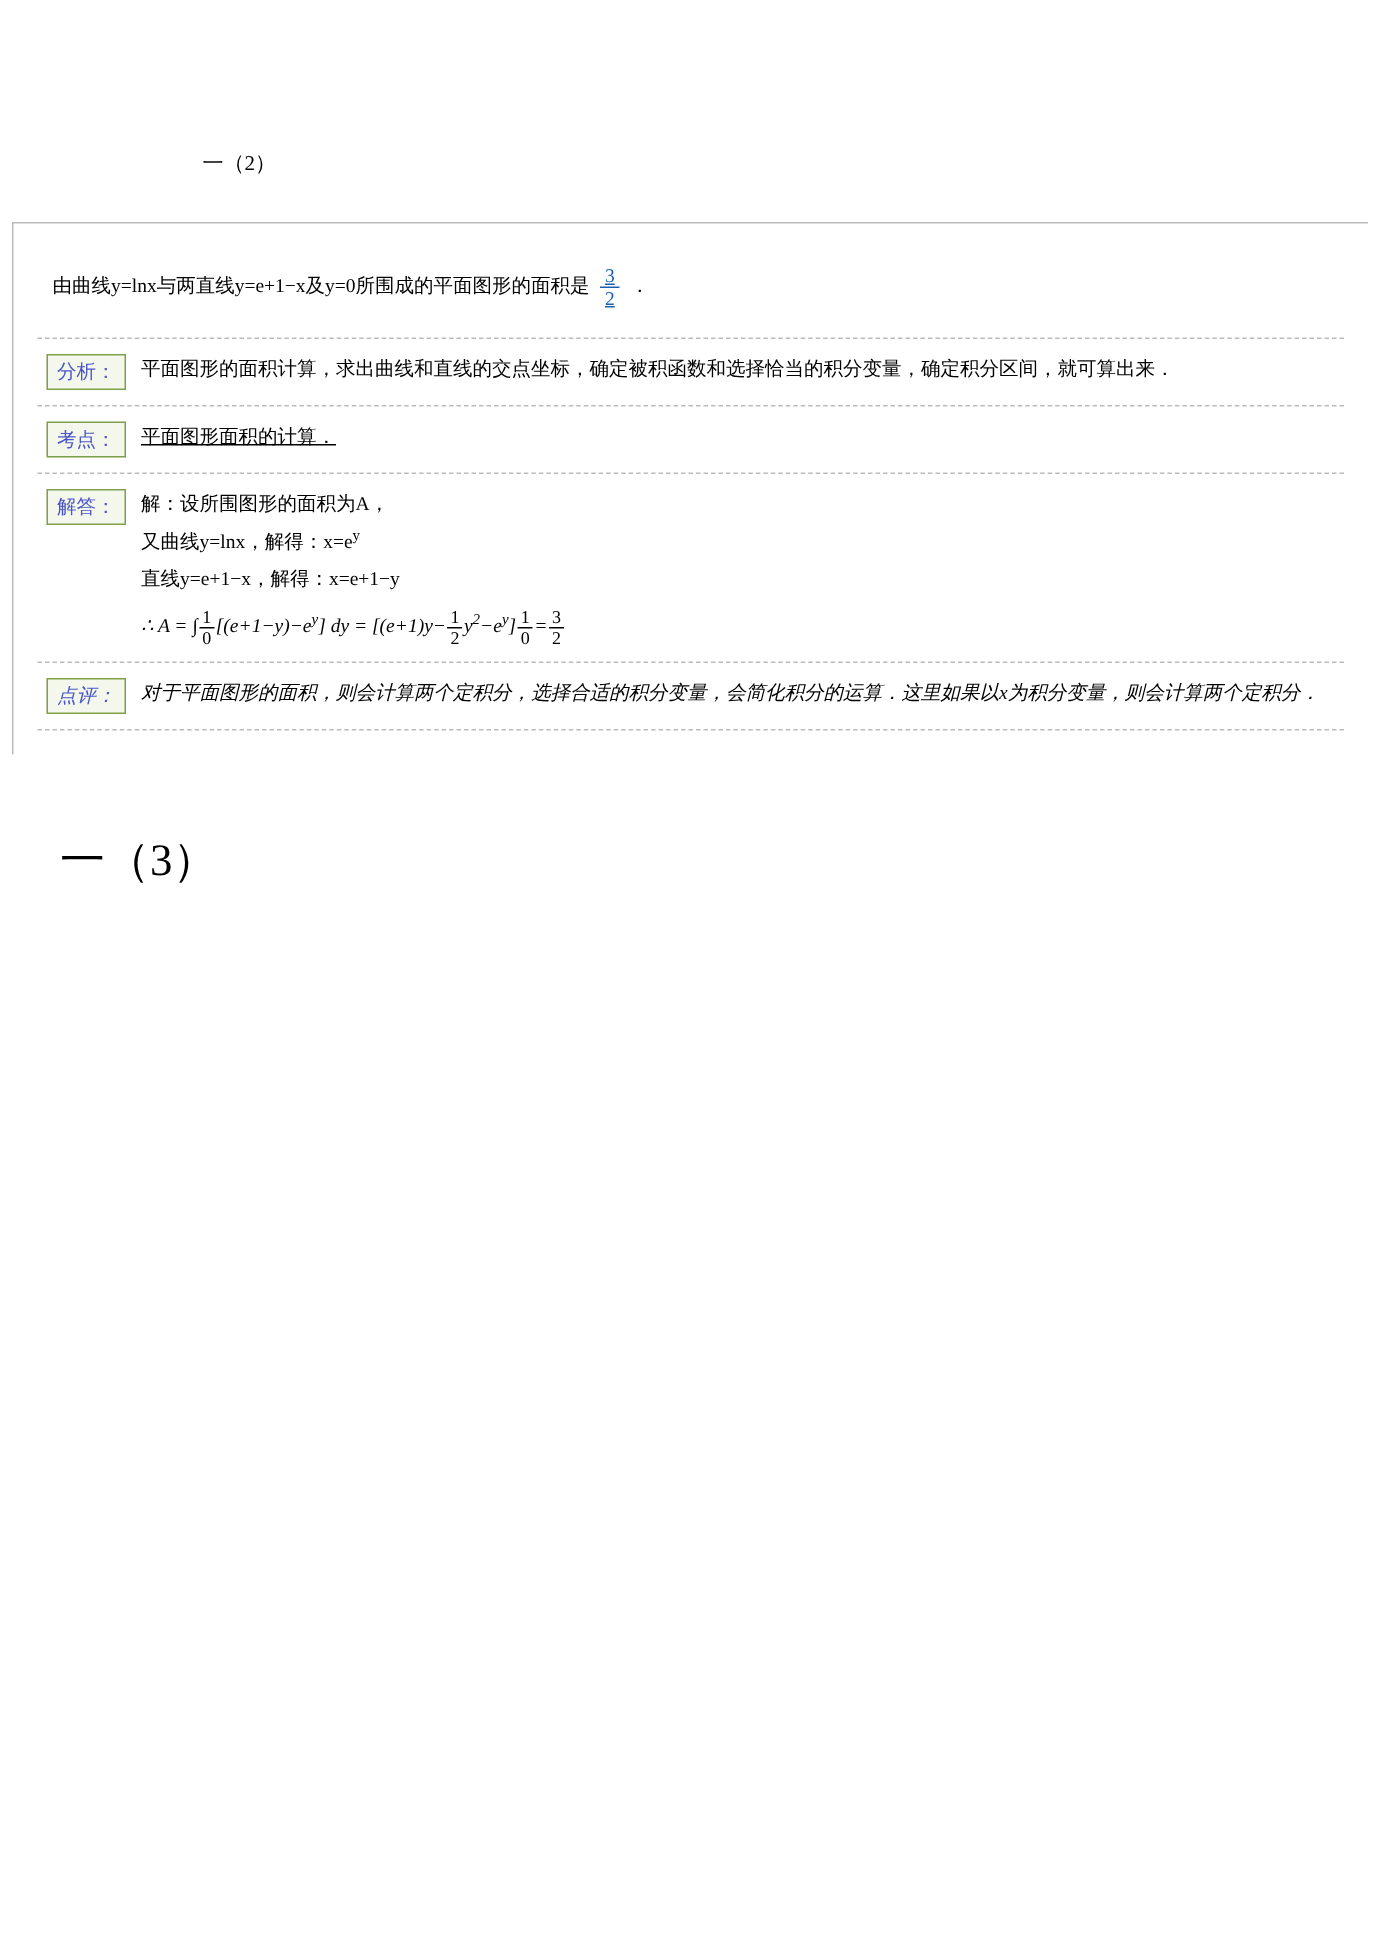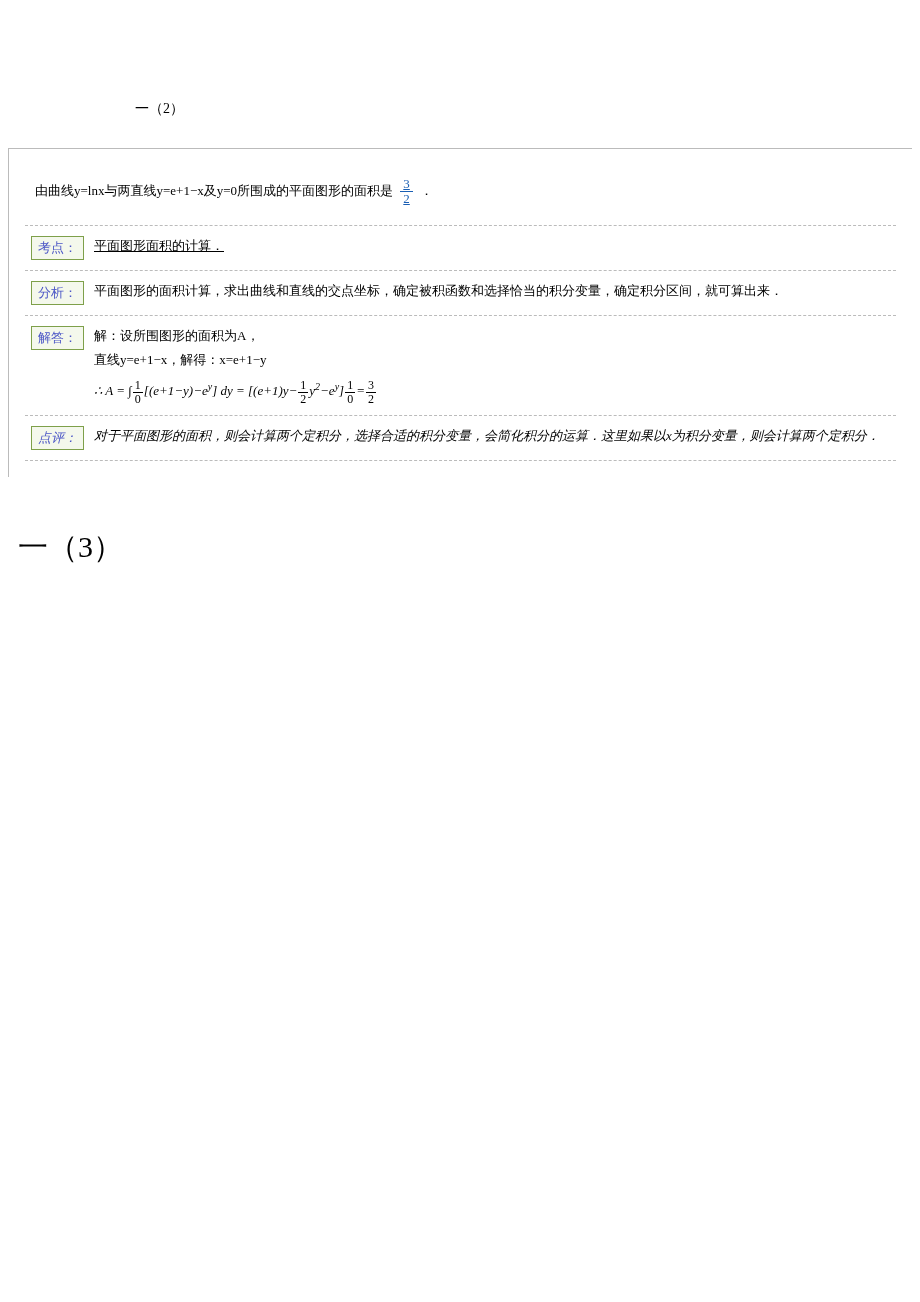--- a/index.html
+++ b/index.html
@@ -16,21 +16,21 @@
     font-family: "SimSun", serif;
     margin: 40px 0 30px 40px;
   }
   .heading.first {
     margin-top: 100px;
     margin-left: 135px;
     font-size: 14px;
   }
   .heading.second {
     margin-top: 50px;
-    margin-left: 18px;
+    margin-left: 40px;
     font-size: 30px;
   }
   .box {
     margin: 20px 8px 10px 8px;
     border-top: 1px solid #bbb;
     border-left: 1px solid #bbb;
     padding: 16px;
   }
   .question-row {
     padding: 12px 10px 18px 10px;
@@ -123,35 +123,38 @@
   <div class="question-row">
     <span>由曲线y=lnx与两直线y=e+1−x及y=0所围成的平面图形的面积是</span>
     <span class="frac u">
       <span class="num">3</span>
       <span class="den">2</span>
     </span>
     <span>．</span>
   </div>
 
   <div class="section-row">
+    <div class="tag">分析：</div>
+    <div class="content">平面图形的面积计算，求出曲线和直线的交点坐标，确定被积函数和选择恰当的积分变量，确定积分区间，就可算出来．</div>
+  </div>
+
+  <div class="section-row">
     <div class="tag">考点：</div>
     <div class="content">
       <span class="u">平面图形面积的计算．</span>
     </div>
   </div>
 
   <div class="section-row">
-    <div class="tag">分析：</div>
-    <div class="content">平面图形的面积计算，求出曲线和直线的交点坐标，确定被积函数和选择恰当的积分变量，确定积分区间，就可算出来．</div>
-  </div>
-
-  <div class="section-row">
     <div class="tag">解答：</div>
     <div class="content">
       <div>解：设所围图形的面积为A，</div>
+      <div>
+        <span>又曲线y=lnx，解得：x=e</span><sup>y</sup>
+      </div>
       <div>直线y=e+1−x，解得：x=e+1−y</div>
       <div class="math-block">
         <span>∴ A = ∫</span><span class="frac2"><span class="nu">1</span><span class="de">0</span></span><span>[(e+1−y)−e</span><sup>y</sup><span>] dy = [(e+1)y−</span><span class="frac2"><span class="nu">1</span><span class="de">2</span></span><span>y</span><sup>2</sup><span>−e</span><sup>y</sup><span>]</span><span class="frac2"><span class="nu">1</span><span class="de">0</span></span><span>=</span><span class="frac2"><span class="nu">3</span><span class="de">2</span></span>
       </div>
     </div>
   </div>
 
   <div class="section-row">
     <div class="tag">点评：</div>
     <div class="content">对于平面图形的面积，则会计算两个定积分，选择合适的积分变量，会简化积分的运算．这里如果以x为积分变量，则会计算两个定积分．</div>

